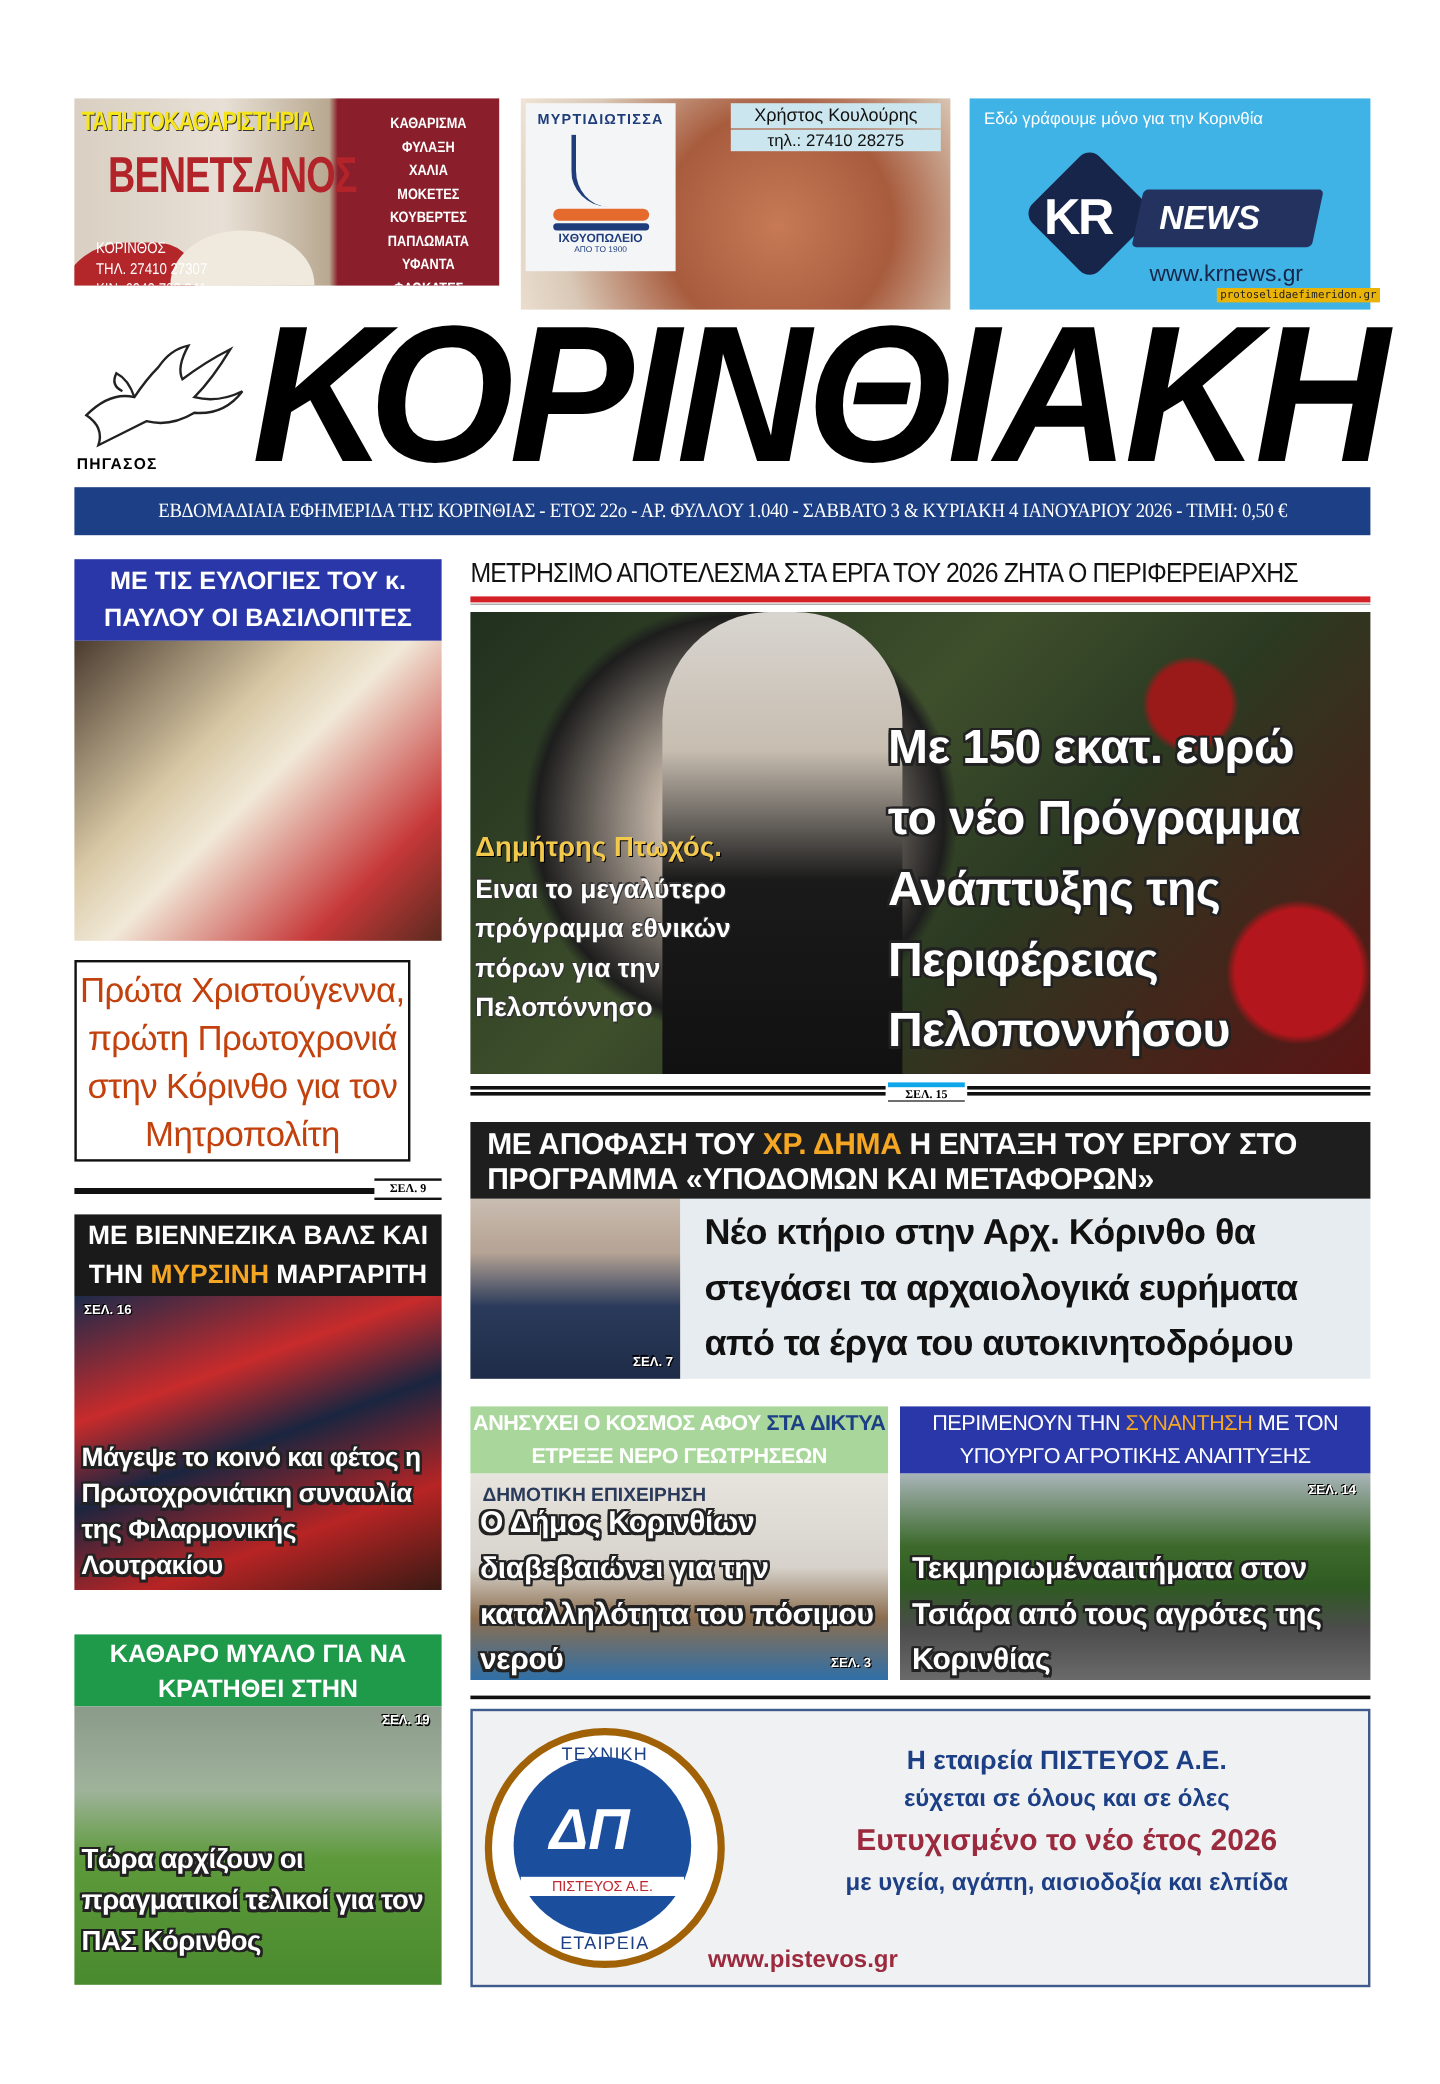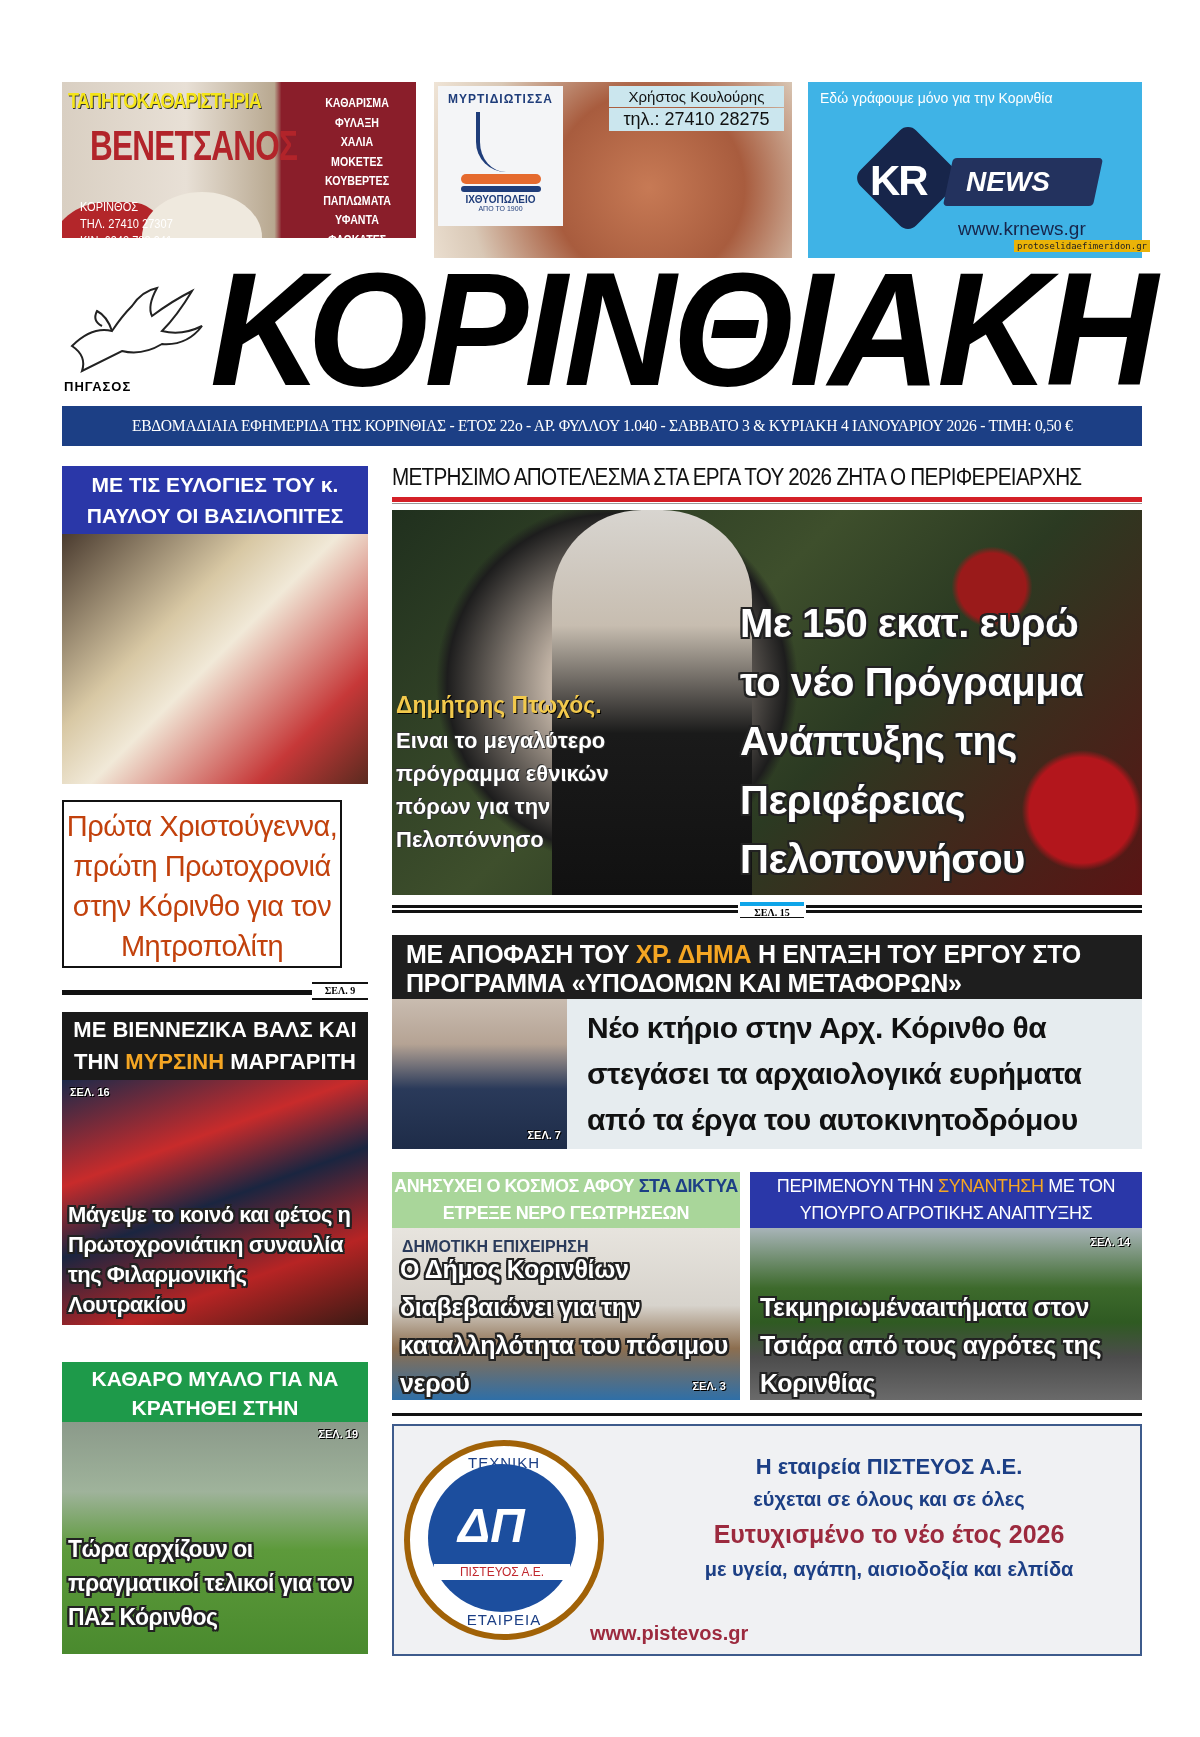--- a/index.html
+++ b/index.html
@@ -15,21 +15,21 @@
 .ad-carpet .services{position:absolute;right:4px;top:12px;width:110px;text-align:center;color:#fff;font-size:12.5px;font-weight:bold;line-height:19.5px;transform:scaleX(.85)}
 .ad-fish{left:434px;top:82px;width:358px;height:176px;background:radial-gradient(circle at 60% 60%,#c77a55,#a85c3e 40%,#d9c8b6 75%,#efe4d6);overflow:hidden}
 .ad-fish .logo{position:absolute;left:4px;top:4px;width:125px;height:140px;background:#f4f5f7;text-align:center}
 .ad-fish .logo .arc{font-size:12px;color:#1f3d7a;font-weight:bold;margin-top:6px;letter-spacing:1px}
 .ad-fish .logo .sail{width:50px;height:60px;margin:6px auto 0;border-left:4px solid #1f3d7a;border-radius:0 0 0 30px;position:relative}
 .ad-fish .logo .wave{width:80px;height:10px;margin:2px auto;background:#e56a2e;border-radius:6px}
 .ad-fish .logo .wave2{width:80px;height:6px;margin:2px auto;background:#1f3d7a;border-radius:6px}
 .ad-fish .logo .sub{font-size:10px;color:#1f3d7a;font-weight:bold}
 .ad-fish .logo .sub2{font-size:7px;color:#1f3d7a}
 .ad-fish .name{position:absolute;left:175px;top:4px;width:175px;background:#cbe6ee;color:#111;font-size:15px;text-align:center;padding:2px 0}
-.ad-fish .tel{position:absolute;left:175px;top:26px;width:175px;background:#cbe6ee;color:#111;font-size:18px;text-align:center;padding:1px 0}
+.ad-fish .tel{position:absolute;left:175px;top:26px;width:175px;background:#cbe6ee;color:#111;font-size:14px;text-align:center;padding:1px 0}
 .ad-kr{left:808px;top:82px;width:334px;height:176px;background:#3fb3e6}
 .ad-kr .tag{position:absolute;left:12px;top:8px;color:#fff;font-size:14px}
 .ad-kr .diamond{position:absolute;left:52px;top:48px;width:96px;height:96px;background:#17254a;transform:rotate(45deg) scale(.82);border-radius:14px}
 .ad-kr .kr{position:absolute;left:62px;top:75px;color:#fff;font-weight:bold;font-size:42px;letter-spacing:-2px}
 .ad-kr .newsbar{position:absolute;left:140px;top:76px;width:150px;height:48px;background:#23325e;transform:skewX(-12deg);border-radius:4px}
 .ad-kr .news{position:absolute;left:158px;top:84px;color:#fff;font-weight:bold;font-style:italic;font-size:28px}
 .ad-kr .url{position:absolute;left:150px;top:136px;color:#17254a;font-size:19px}
 .ad-kr .credit{position:absolute;right:-8px;top:158px;background:#eab308;color:#222;font-family:"DejaVu Sans Mono",monospace;font-weight:normal;font-size:9px;padding:1px 3px}
 
 .pegasus{left:62px;top:286px;width:150px;height:108px}

